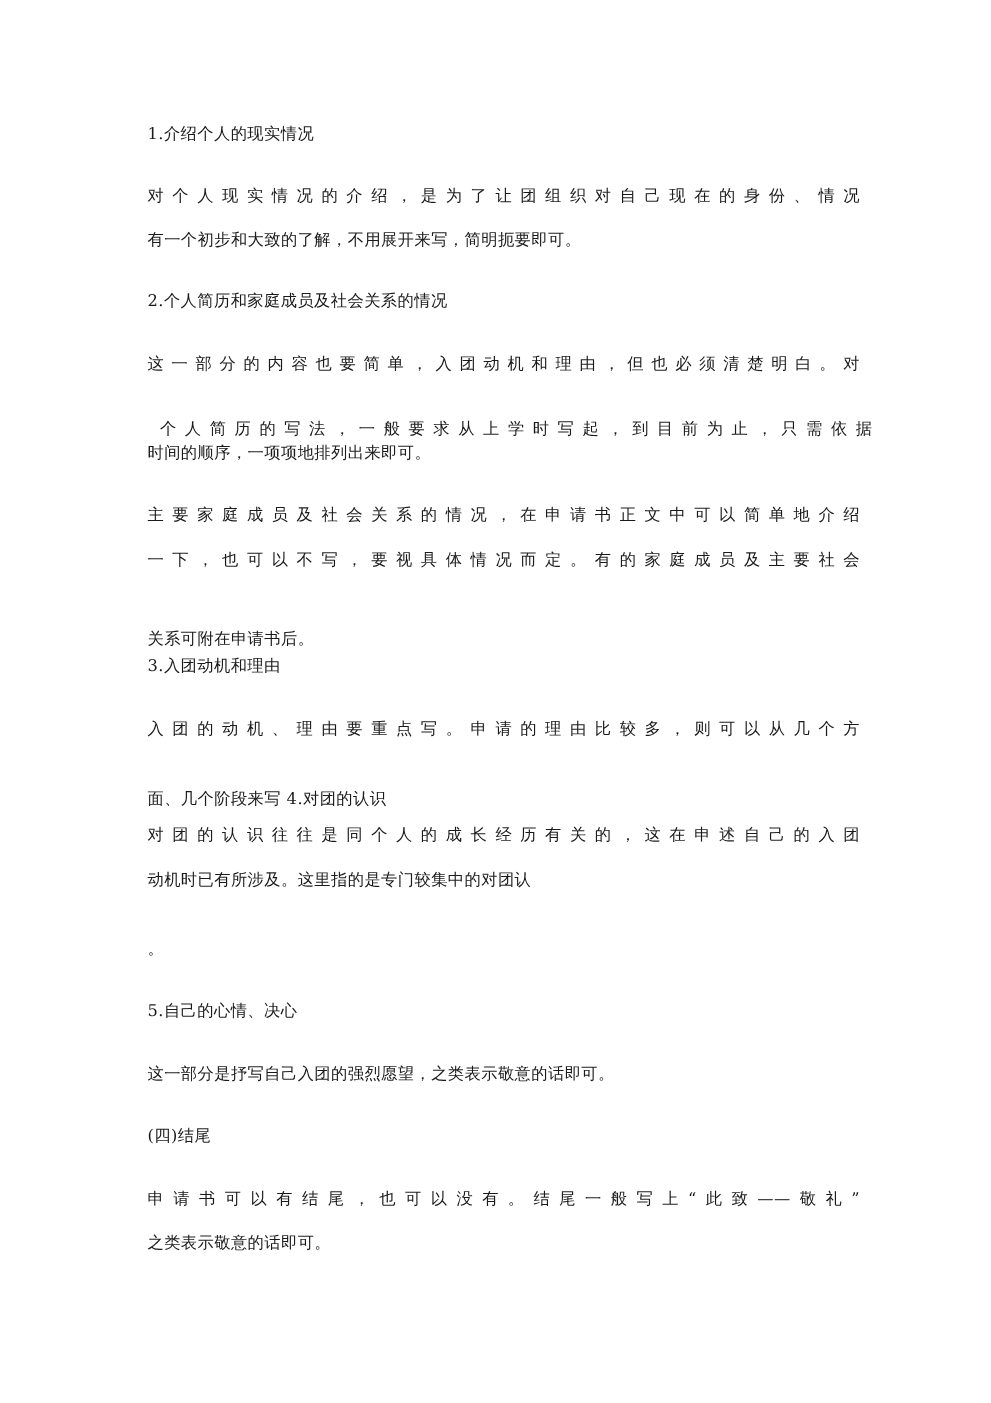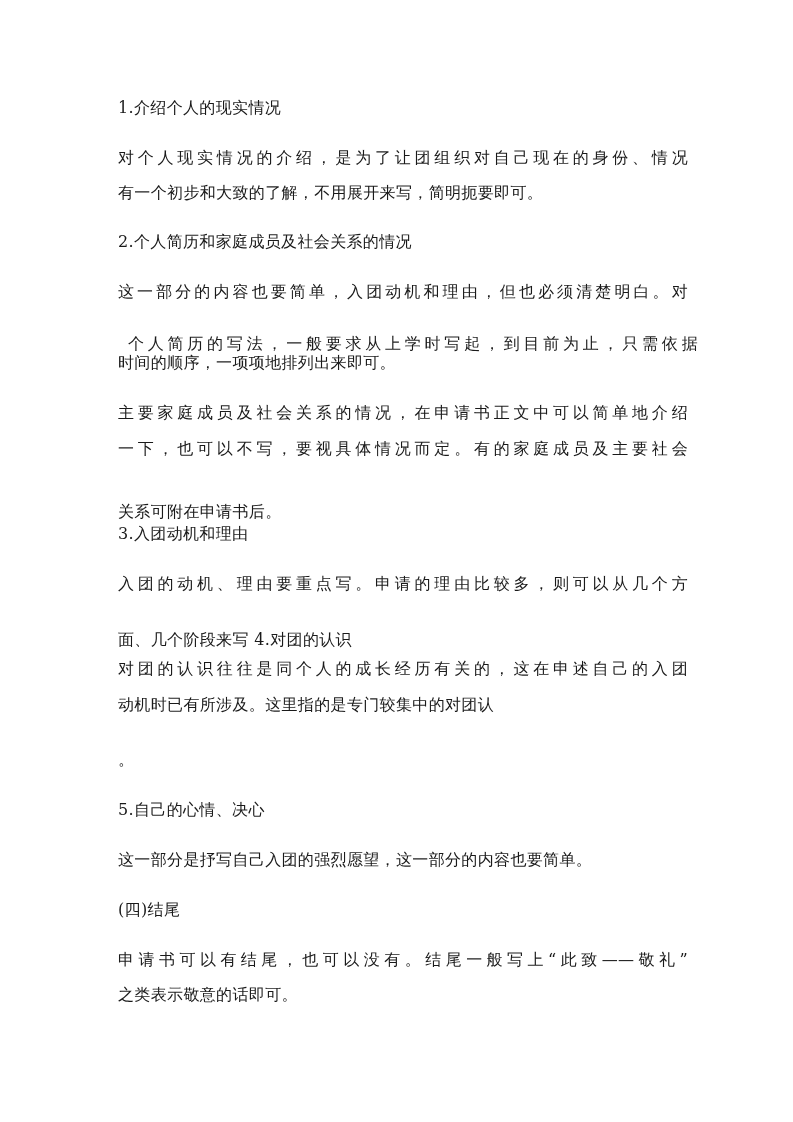--- a/index.html
+++ b/index.html
@@ -20,21 +20,21 @@
       left: 0;
       top: 0;
       width: 793px;
       height: 1122px;
       background: #ffffff;
     }
     .line {
       position: absolute;
       left: 118px;
       width: 570px;
-      font-size: 16px;
+      font-size: 13px;
       line-height: 24px;
       white-space: nowrap;
       letter-spacing: 0.35px;
     }
     .justify {
       text-align-last: justify;
       text-align: justify;
     }
   </style>
 </head>
@@ -56,18 +56,18 @@
 
   <div class="line" style="top:522px;"> 3.入团动机和理由</div>
   <div class="line justify" style="top:572px;">  入团的动机、理由要重点写。申请的理由比较多，则可以从几个方</div>
   <div class="line" style="top:628px;">面、几个阶段来写 4.对团的认识</div>
 
   <div class="line justify" style="top:657px;">  对团的认识往往是同个人的成长经历有关的，这在申述自己的入团</div>
   <div class="line" style="top:693px;">动机时已有所涉及。这里指的是专门较集中的对团认</div>
   <div class="line" style="top:748px;">。</div>
 
   <div class="line" style="top:798px;"> 5.自己的心情、决心</div>
-  <div class="line" style="top:848px;">  这一部分是抒写自己入团的强烈愿望，这一部分的内容也要简单。</div>
+  <div class="line" style="top:848px;">  这一部分是抒写自己入团的强烈愿望，之类表示敬意的话即可。</div>
 
   <div class="line" style="top:898px;"> (四)结尾</div>
   <div class="line justify" style="top:948px;">  申请书可以有结尾，也可以没有。结尾一般写上“此致——敬礼”</div>
   <div class="line" style="top:983px;">之类表示敬意的话即可。</div>
 </div>
 
 </body></html>

